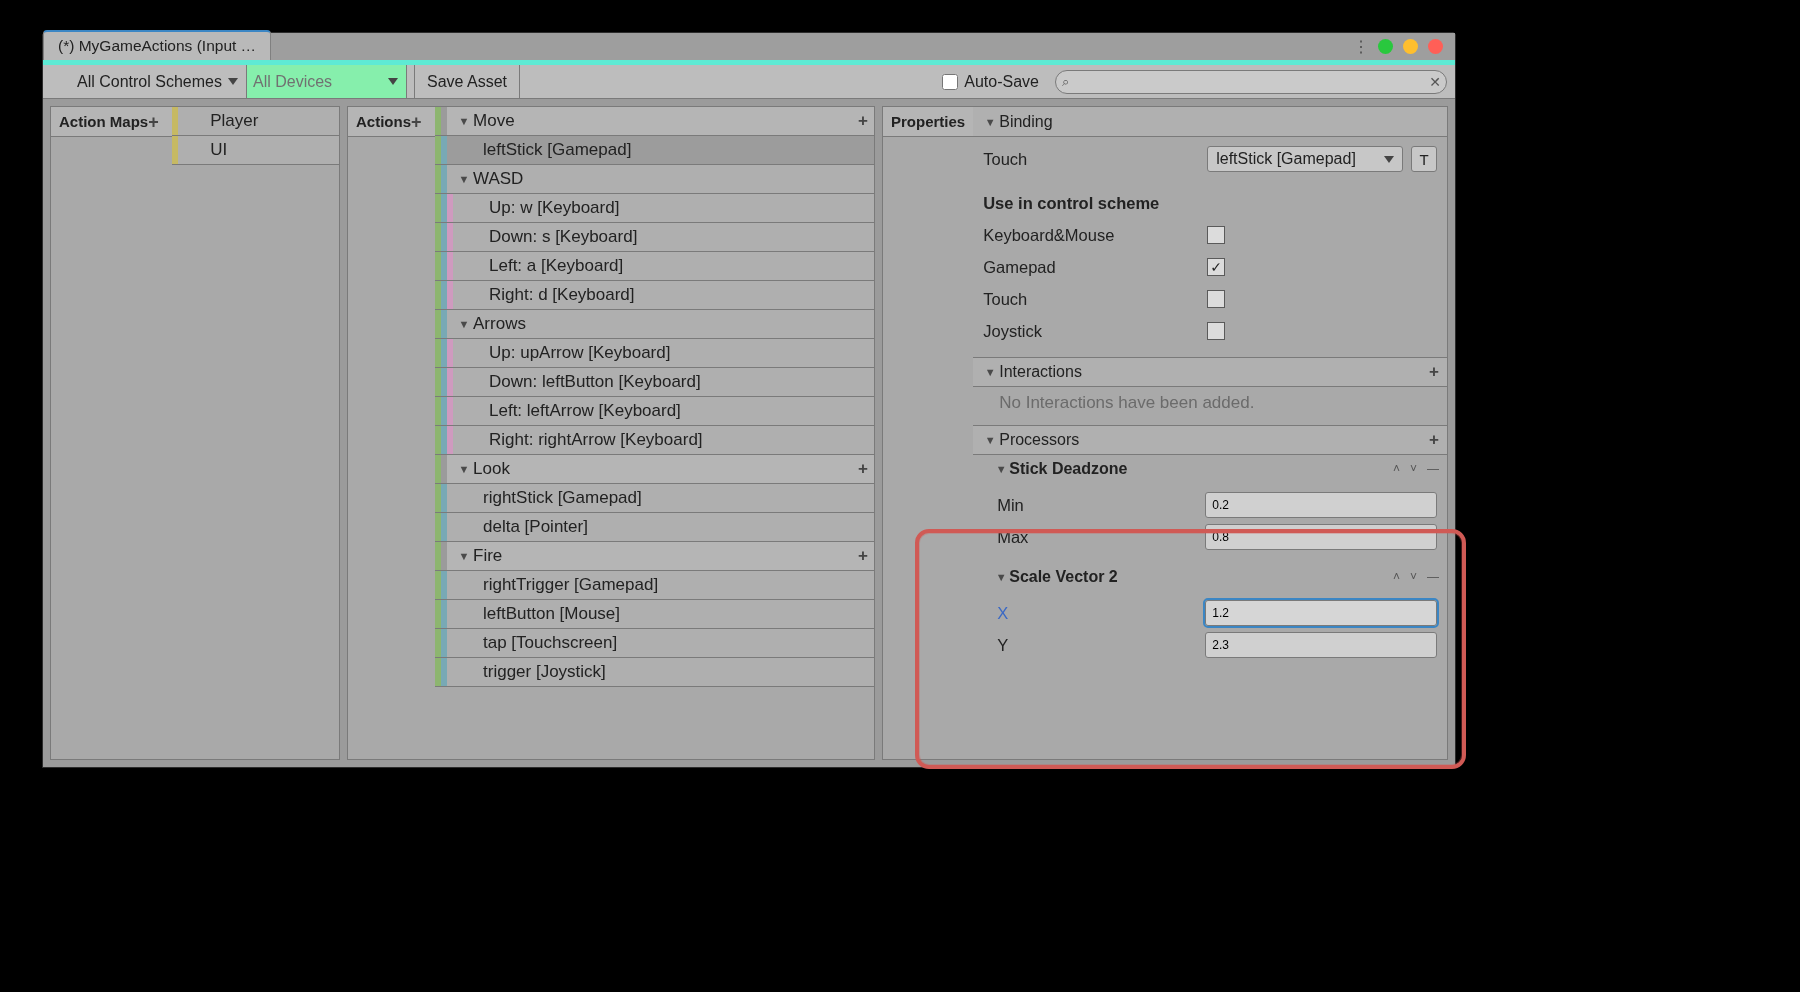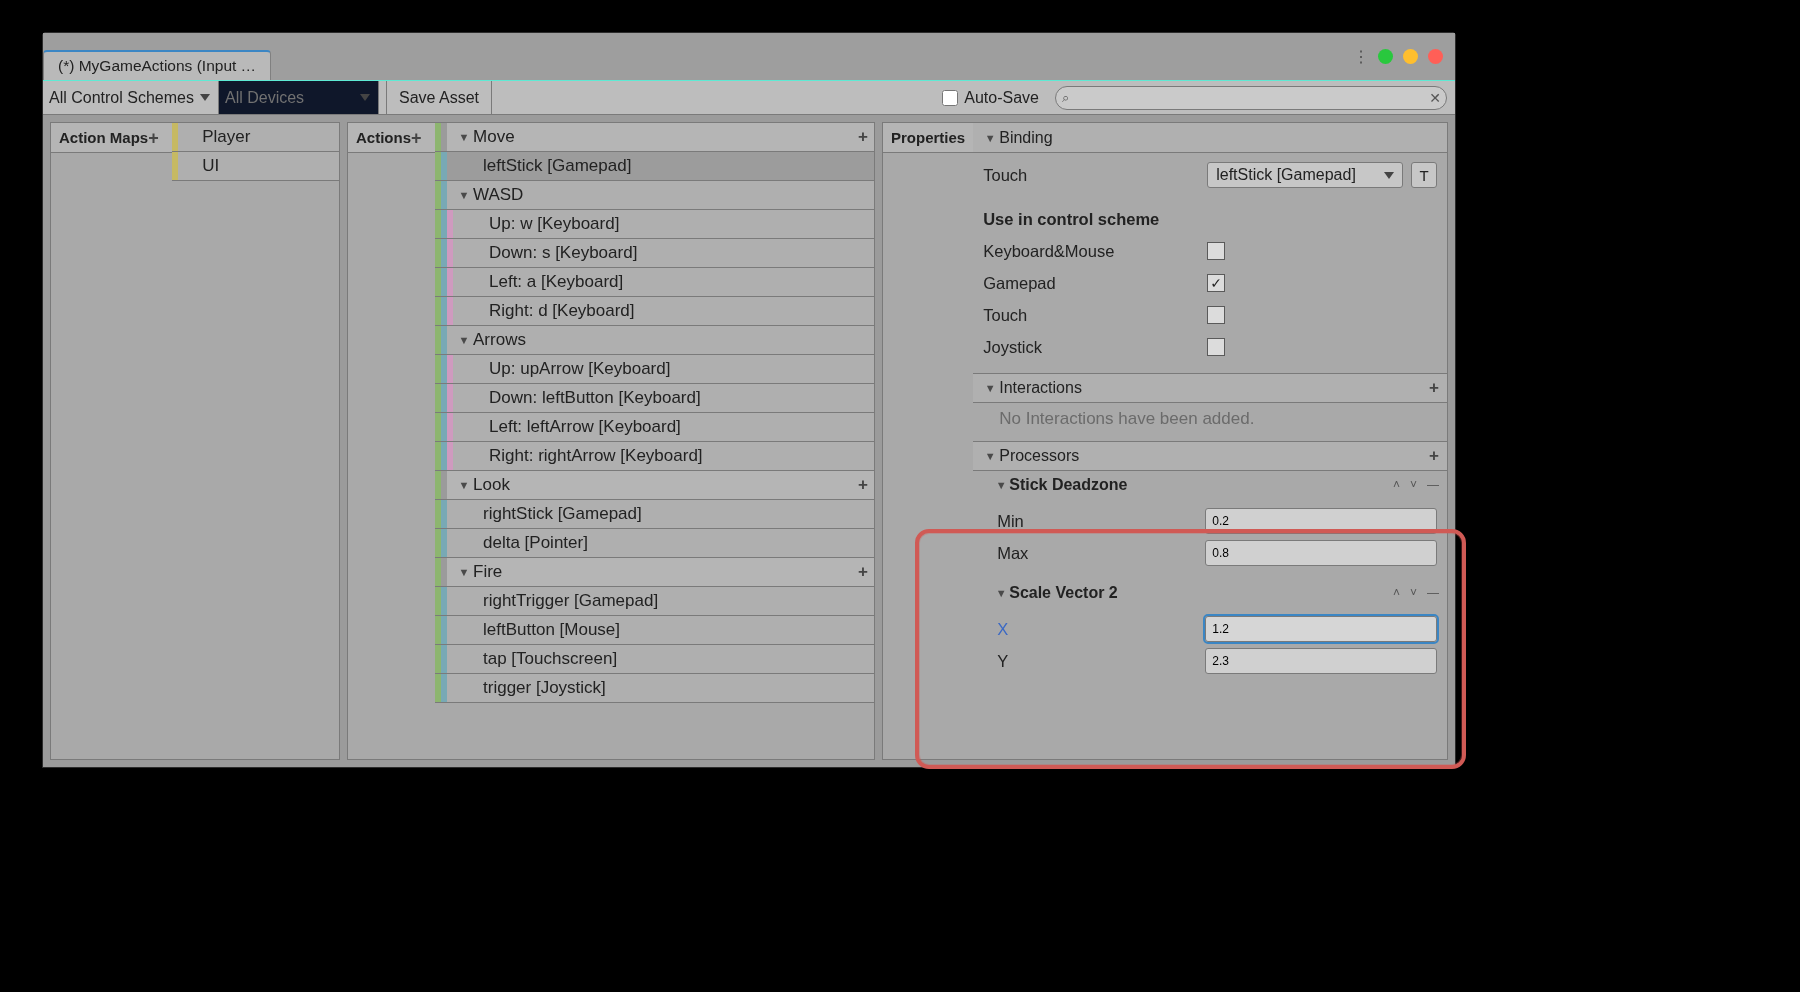--- a/index.html
+++ b/index.html
@@ -22,25 +22,25 @@
     border: 1px solid #2c2c2c;
     border-radius: 4px 4px 0 0;
     box-shadow: 0 2px 10px rgba(0,0,0,.5);
     display: flex;
     flex-direction: column;
     overflow: visible;
   }
 
   
   .tabbar {
-    height: 48px;
+    height: 32px;
     background: #9e9e9e;
     display: flex;
     align-items: flex-end;
-    border-bottom: 1px solid #5eead4;
+    border-bottom: 5px solid #5eead4;
   }
   .tab {
     height: 30px;
     background: #b9b9b9;
     border: 1px solid #808080;
     border-bottom: none;
     border-top: 2px solid #3b86c4;
     border-radius: 4px 4px 0 0;
     padding: 0 14px;
     display: flex;
@@ -66,30 +66,31 @@
   .tl-red    { background: #ff5f57; }
 
   
   .toolbar {
     height: 34px;
     background: #bdbdbd;
     display: flex;
     align-items: stretch;
     border-bottom: 1px solid #7a7a7a;
     font-size: 16px;
+    padding-left: 28px;
   }
   .tb-dropdown {
     display: flex;
     align-items: center;
     padding: 0 8px 0 6px;
     border-right: 1px solid #7a7a7a;
     color: #222;
     cursor: default;
   }
-  .tb-dropdown.disabled { color: #717171; background:#0f172a; }
+  .tb-dropdown.disabled { color: #717171; background:#86efac; }
   .tb-dropdown .caret { margin-left: 6px; }
   .tb-divider { width: 8px; border-right: 1px solid #7a7a7a; }
   .tb-button {
     display: flex; align-items: center;
     padding: 0 12px;
     border-right: 1px solid #7a7a7a;
   }
   .tb-spacer { flex: 1; }
   .autosave {
     display: flex;
@@ -167,21 +168,21 @@
 
   
   .rows { flex:1; overflow:auto; }
   .amrow {
     height: 29px;
     display:flex; align-items:center;
     border-bottom: 1px solid #7a7a7a;
     background:#afafaf;
   }
   .amrow .lbar { width:6px; height:100%; background:#c6b963; }
-  .amrow .text { padding-left: 24px; font-size: 17px; }
+  .amrow .text { padding-left: 32px; font-size: 17px; }
 
   
   .acrow {
     height: 29px;
     display:flex; align-items:center;
     border-bottom: 1px solid #7a7a7a;
     font-size: 17px;
   }
   .acrow .stripe1 { width:6px; height:100%; }
   .acrow .stripe2 { width:6px; height:100%; }

